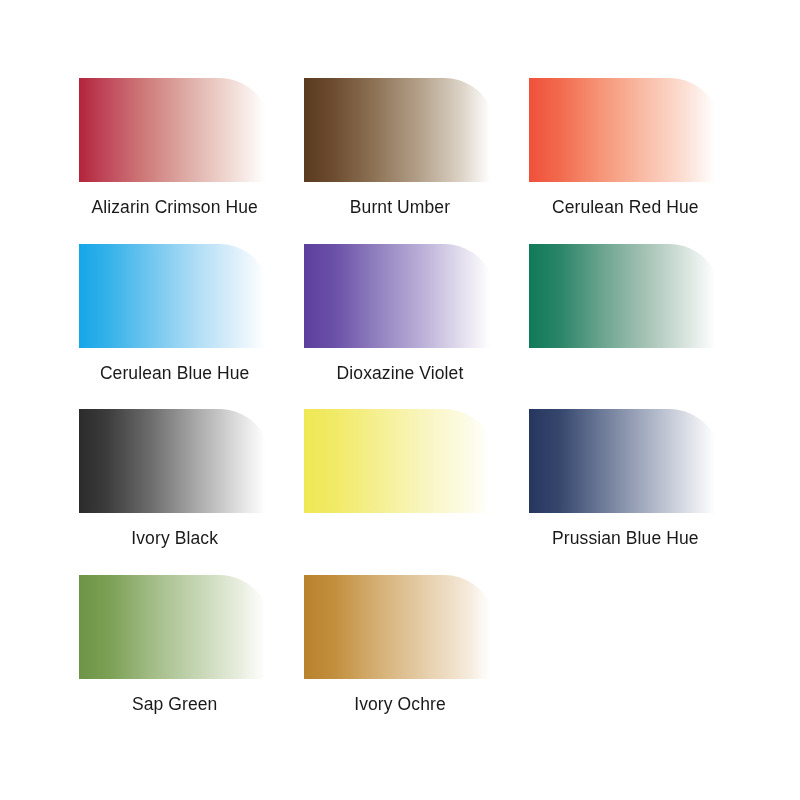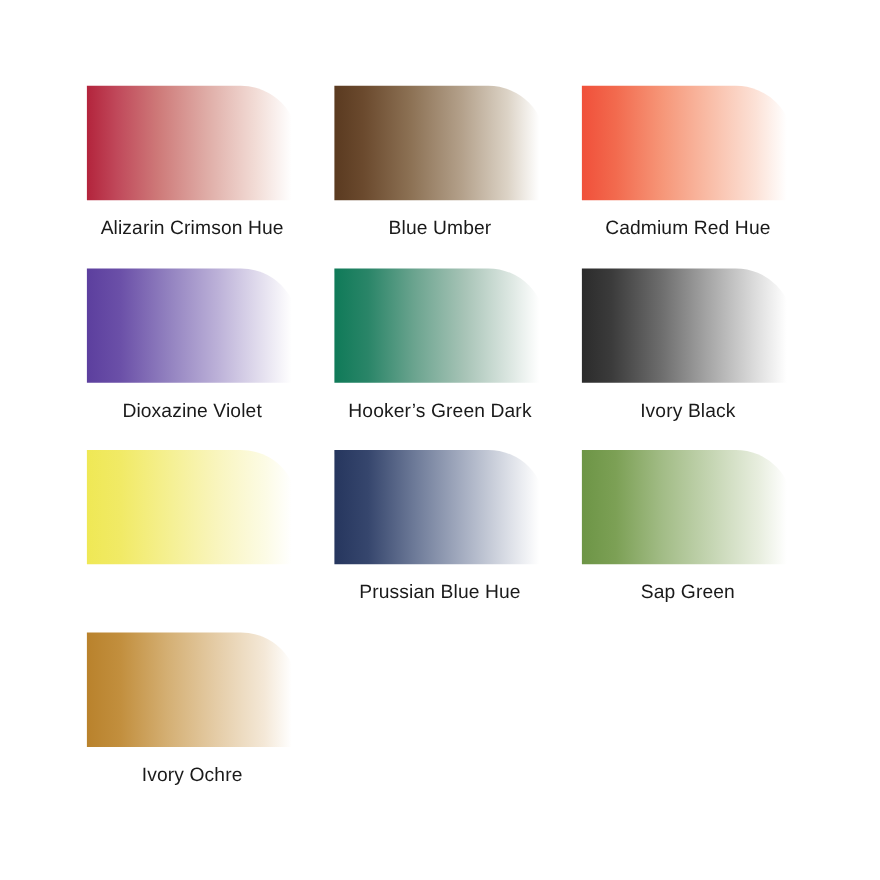--- a/index.html
+++ b/index.html
@@ -58,38 +58,41 @@
 
 <div id="swatch-chart">
 
   <div class="swatch-cell">
     <div class="swatch-chip" style="background-image: linear-gradient(to right, rgb(179, 36, 60) 0%, rgb(192, 72, 90) 14%, rgb(206, 122, 121) 34%, rgb(224, 175, 169) 58%, rgb(242, 220, 214) 80%, rgb(255, 255, 255) 97%);"></div>
     <div class="swatch-label">Alizarin Crimson Hue</div>
   </div>
 
   <div class="swatch-cell">
     <div class="swatch-chip" style="background-image: linear-gradient(to right, rgb(90, 58, 32) 0%, rgb(107, 74, 46) 14%, rgb(140, 113, 84) 36%, rgb(179, 160, 138) 60%, rgb(220, 211, 198) 82%, rgb(255, 255, 255) 97%);"></div>
-    <div class="swatch-label">Blue Umber</div>
+    <div class="swatch-label">Burnt Umber</div>
   </div>
 
   <div class="swatch-cell">
     <div class="swatch-chip" style="background-image: linear-gradient(to right, rgb(240, 80, 58) 0%, rgb(242, 106, 78) 16%, rgb(246, 150, 120) 38%, rgb(249, 188, 166) 60%, rgb(252, 225, 214) 82%, rgb(255, 255, 255) 97%);"></div>
-    <div class="swatch-label">Cadmium Red Hue</div>
+    <div class="swatch-label">Cerulean Red Hue</div>
   </div>
 
 
+  <div class="swatch-cell">
+    <div class="swatch-chip" style="background-image: linear-gradient(to right, rgb(21, 166, 232) 0%, rgb(55, 178, 234) 16%, rgb(120, 201, 240) 40%, rgb(178, 222, 246) 62%, rgb(226, 242, 251) 84%, rgb(255, 255, 255) 97%);"></div>
+    <div class="swatch-label">Cerulean Blue Hue</div>
+  </div>
 
   <div class="swatch-cell">
     <div class="swatch-chip" style="background-image: linear-gradient(to right, rgb(92, 63, 158) 0%, rgb(107, 80, 168) 16%, rgb(145, 128, 191) 38%, rgb(188, 177, 216) 62%, rgb(230, 226, 240) 84%, rgb(255, 255, 255) 97%);"></div>
     <div class="swatch-label">Dioxazine Violet</div>
   </div>
 
   <div class="swatch-cell">
     <div class="swatch-chip" style="background-image: linear-gradient(to right, rgb(15, 122, 88) 0%, rgb(42, 133, 104) 16%, rgb(107, 164, 143) 38%, rgb(168, 196, 183) 62%, rgb(222, 232, 227) 84%, rgb(255, 255, 255) 97%);"></div>
-    <div class="swatch-label">Hooker’s Green Dark</div>
   </div>
 
   <div class="swatch-cell">
     <div class="swatch-chip" style="background-image: linear-gradient(to right, rgb(43, 43, 43) 0%, rgb(59, 59, 59) 14%, rgb(110, 110, 110) 38%, rgb(166, 166, 166) 60%, rgb(220, 220, 220) 82%, rgb(255, 255, 255) 97%);"></div>
     <div class="swatch-label">Ivory Black</div>
   </div>
 
   <div class="swatch-cell">
     <div class="swatch-chip" style="background-image: linear-gradient(to right, rgb(239, 232, 85) 0%, rgb(241, 234, 102) 16%, rgb(245, 240, 148) 40%, rgb(249, 245, 190) 62%, rgb(252, 251, 228) 84%, rgb(255, 255, 255) 97%);"></div>
   </div>

